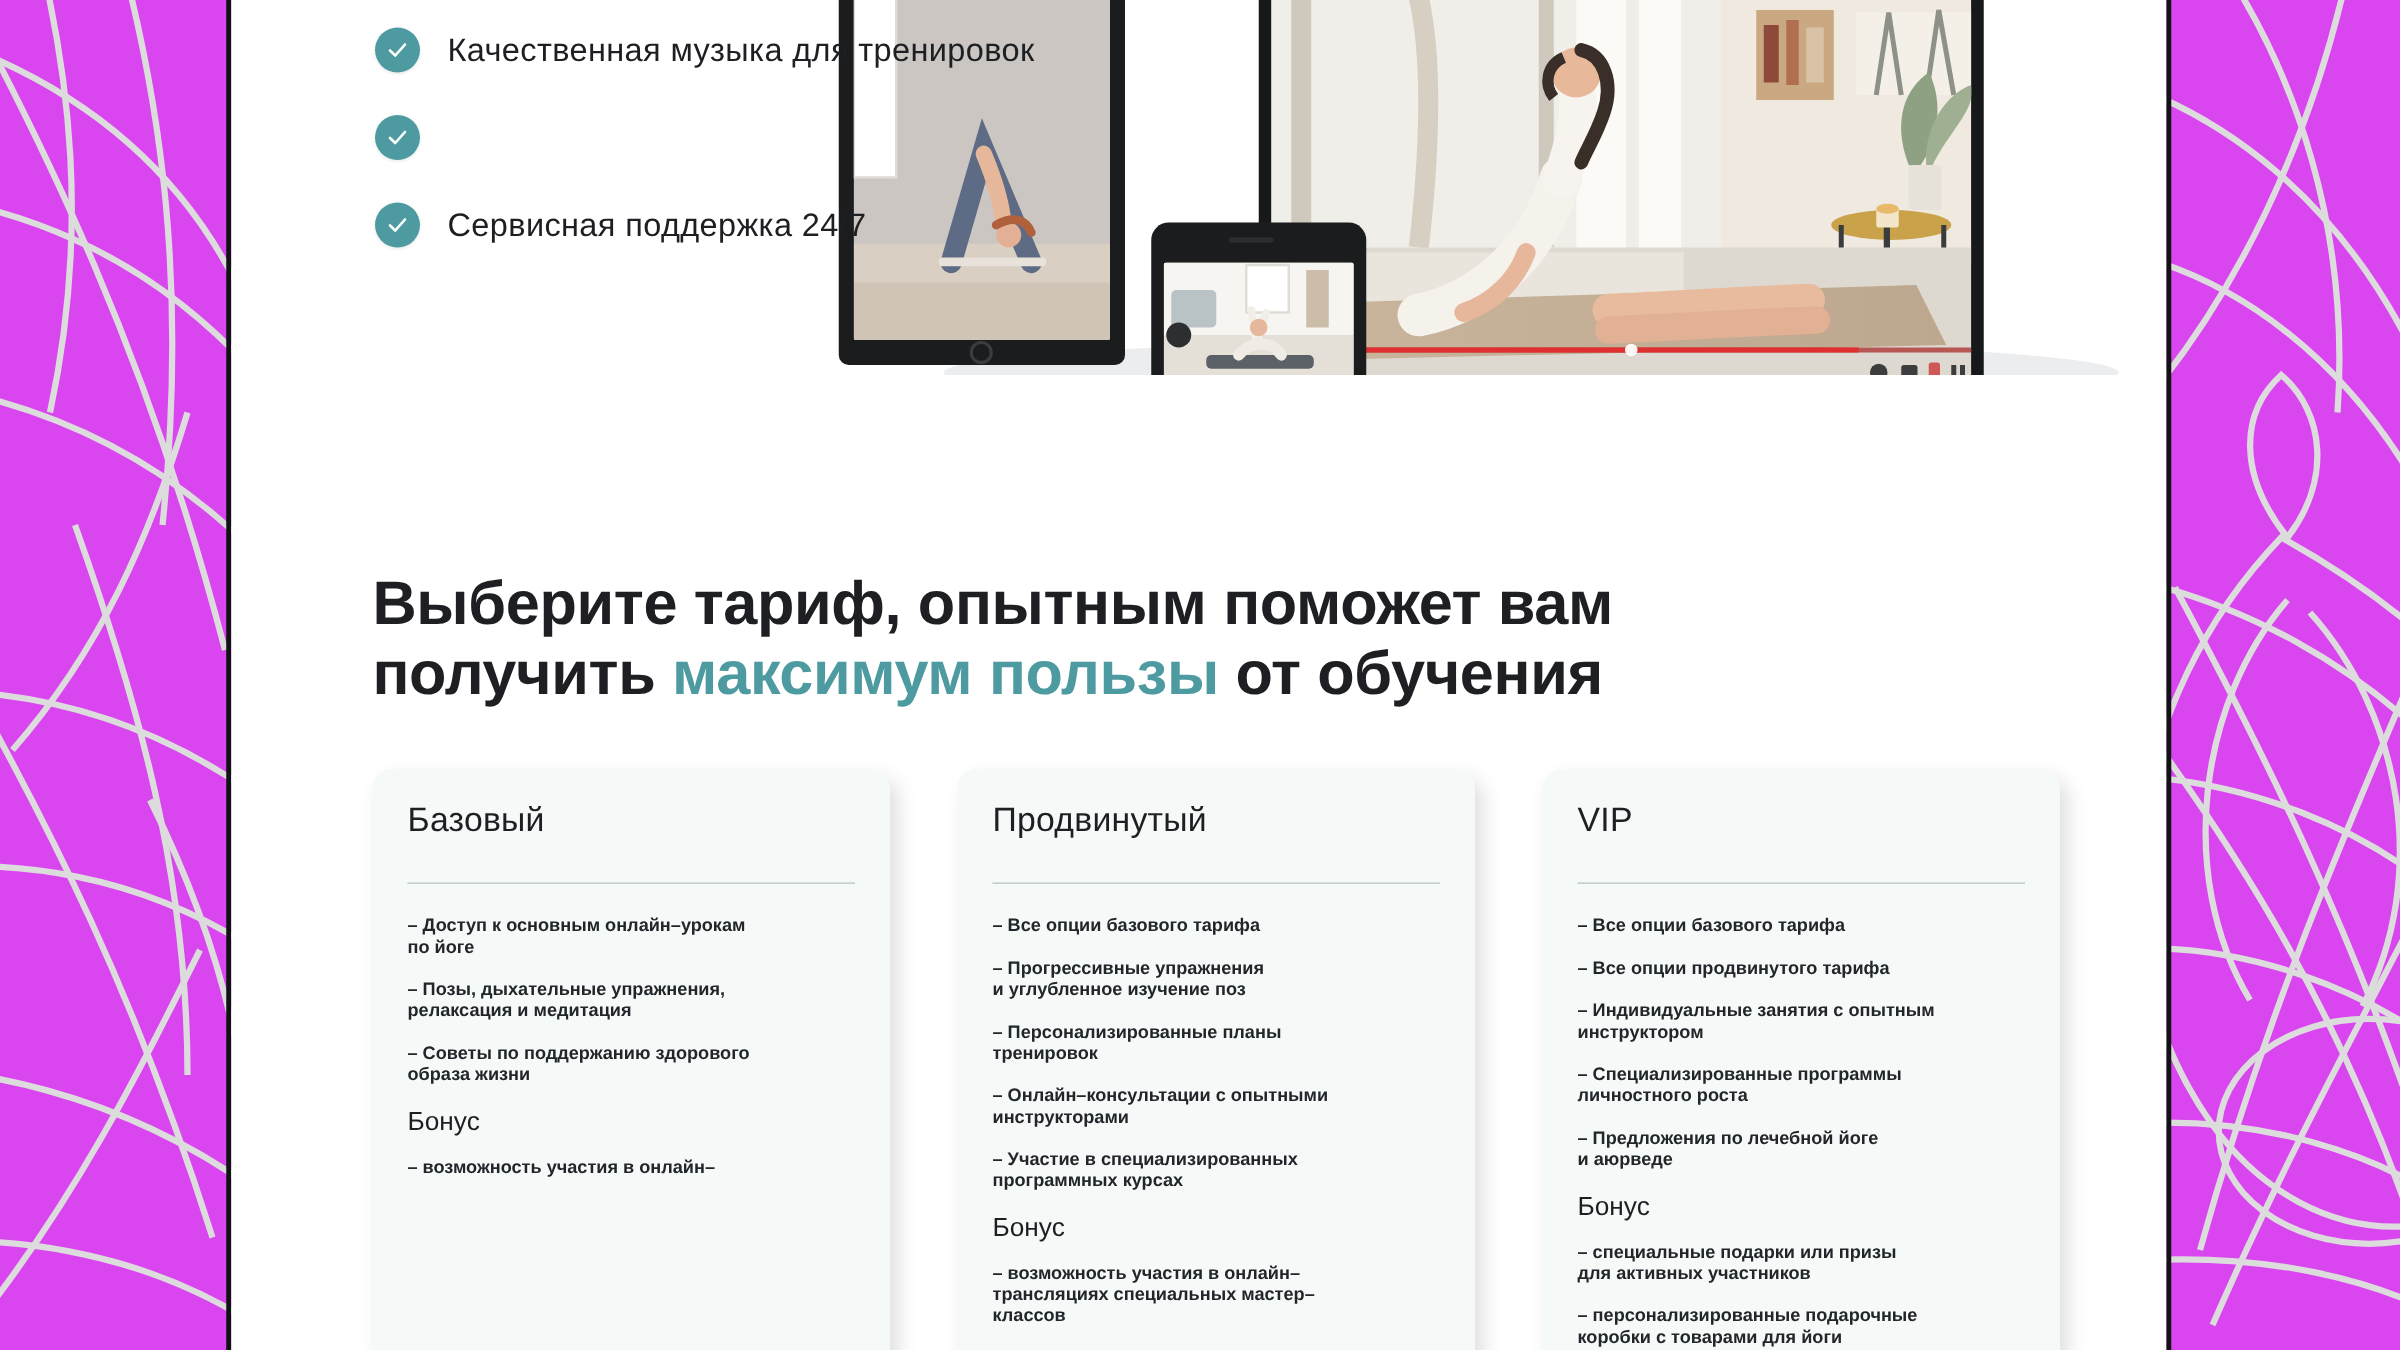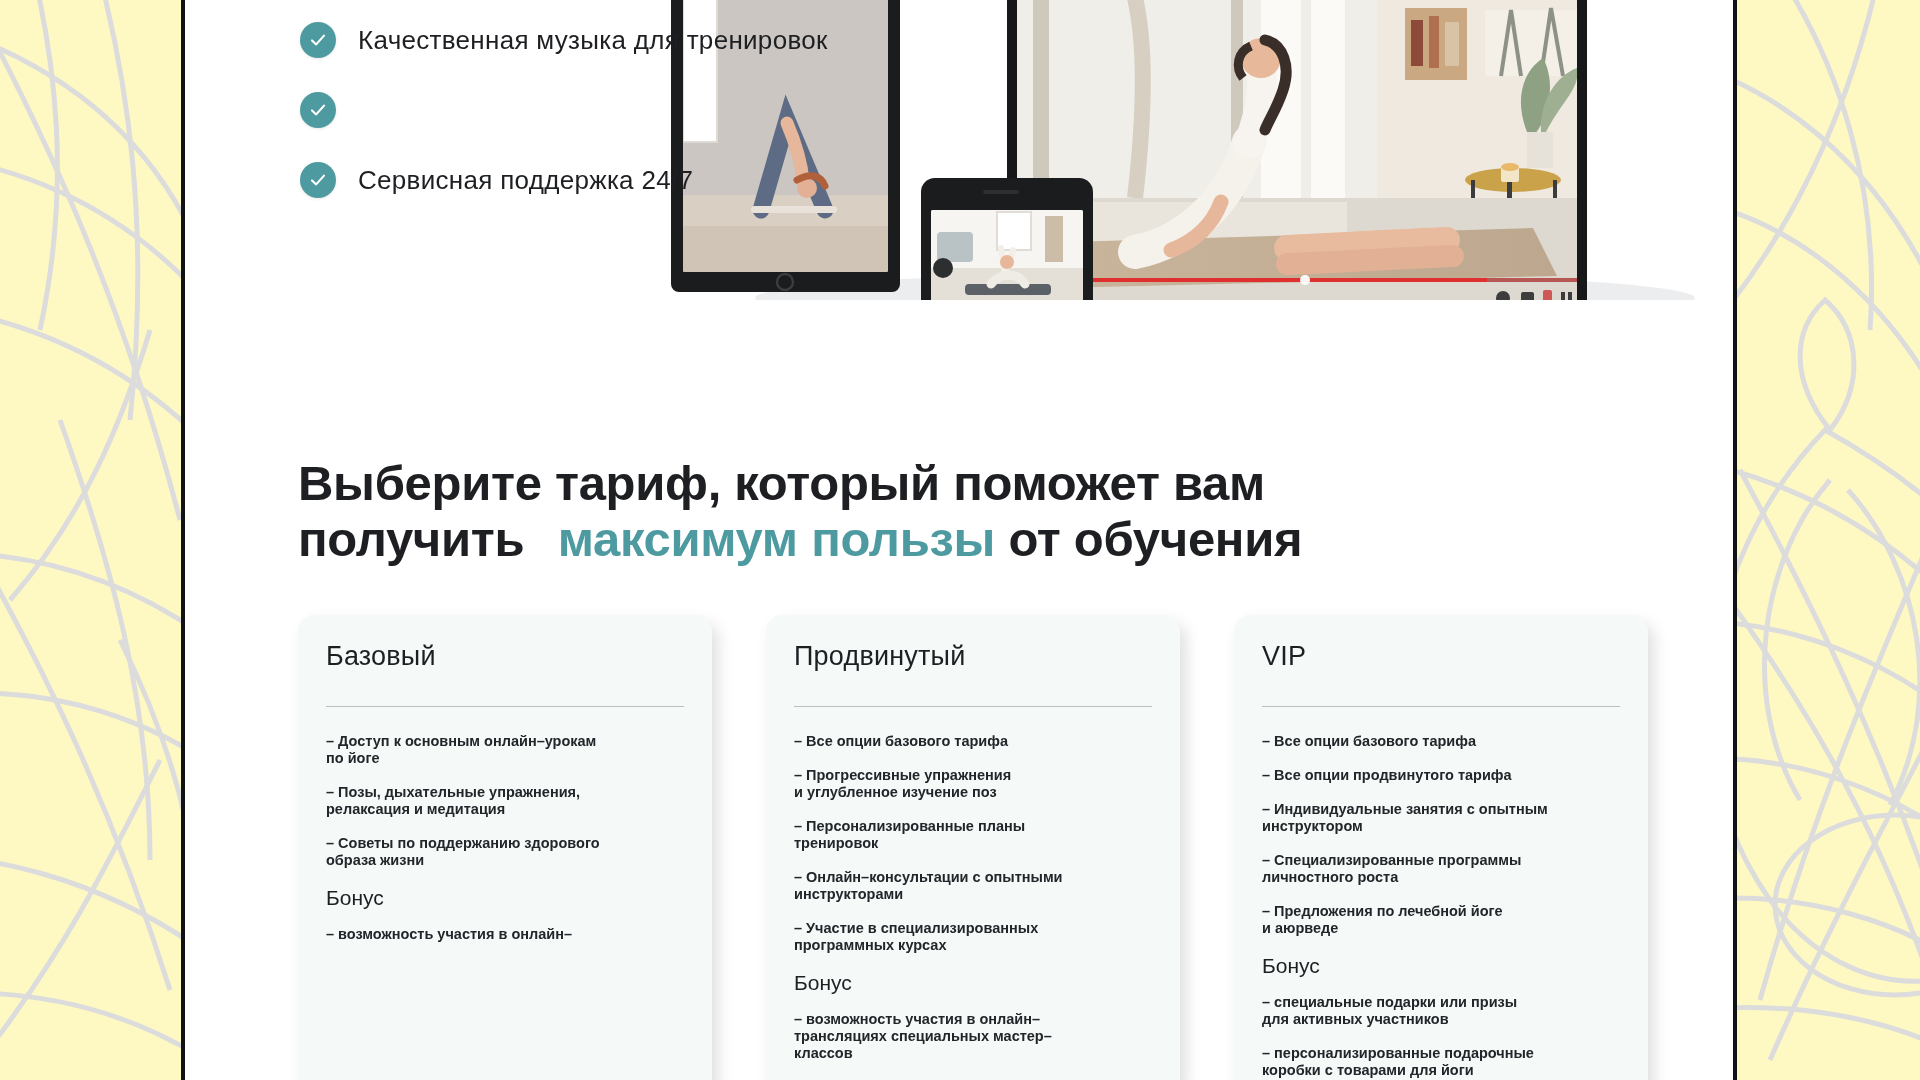--- a/index.html
+++ b/index.html
@@ -3,21 +3,21 @@
 <meta charset="utf-8">
 <style>
   * { margin:0; padding:0; box-sizing:border-box; }
   html, body {
     width:1920px; height:1080px;
     overflow:hidden;
     background:#ffffff;
     font-family:"Liberation Sans", sans-serif;
   }
 
-  #stage { position:relative; width:1920px; height:1080px; background:#fef9c3; overflow:hidden; }
+  #stage { position:relative; width:1920px; height:1080px; background:#d946ef; overflow:hidden; }
 
   
   .bg-pattern { position:absolute; top:0; height:1080px; overflow:hidden; pointer-events:none; }
   .bg-left  { left:0;    width:200px; }
   .bg-right { left:1730px; width:190px; }
   .bg-pattern svg { position:absolute; top:0; left:0; }
 
   
   .page-rule { position:absolute; top:0; width:4px; height:1080px; background:#111214; }
   .page-rule.left  { left:181px; }
@@ -45,21 +45,21 @@
   
   .devices { position:absolute; left:480px; top:-120px; width:1080px; height:420px; }
   .devices svg { display:block; }
 
   
   .headline {
     position:absolute; left:113px; top:455px; width:1160px;
     font-size:49px; line-height:56px; font-weight:700;
     color:#1d1f22; letter-spacing:-0.3px;
   }
-  .headline .accent { color:#4d9ba1;margin-left:20px; }
+  .headline .accent { color:#4d9ba1; }
 
   
   .cards { position:absolute; left:113px; top:615px; width:1380px; display:flex; gap:54px; }
   .card {
     width:414px; height:480px;
     background:#f5f9f8;
     border-radius:16px;
     box-shadow:6px 8px 16px rgba(0,0,0,.13);
     padding:26px 28px 0 28px;
     overflow:hidden;
@@ -286,21 +286,21 @@
           <svg width="22" height="22" viewBox="0 0 22 22">
               <path d="M5 11.4 L9.2 15.4 L17 6.6" fill="none" stroke="#ffffff" stroke-width="2.1" stroke-linecap="round" stroke-linejoin="round"></path>
             </svg>
         </span>
         <span class="feature-label">Сервисная поддержка 24/7</span>
       </div>
 
     </div>
 
     <h2 class="headline">
-      <span>Выберите тариф, который поможет вам</span><br>
+      <span>Выберите тариф, опытным поможет вам</span><br>
       <span>получить </span><span class="accent">максимум пользы</span><span> от обучения</span>
     </h2>
 
     <div class="cards">
 
       <div class="card">
         <div class="card-title">Базовый</div>
         <div class="card-divider"></div>
         <div class="card-item">– Доступ к основным онлайн–урокам
 по йоге</div>

